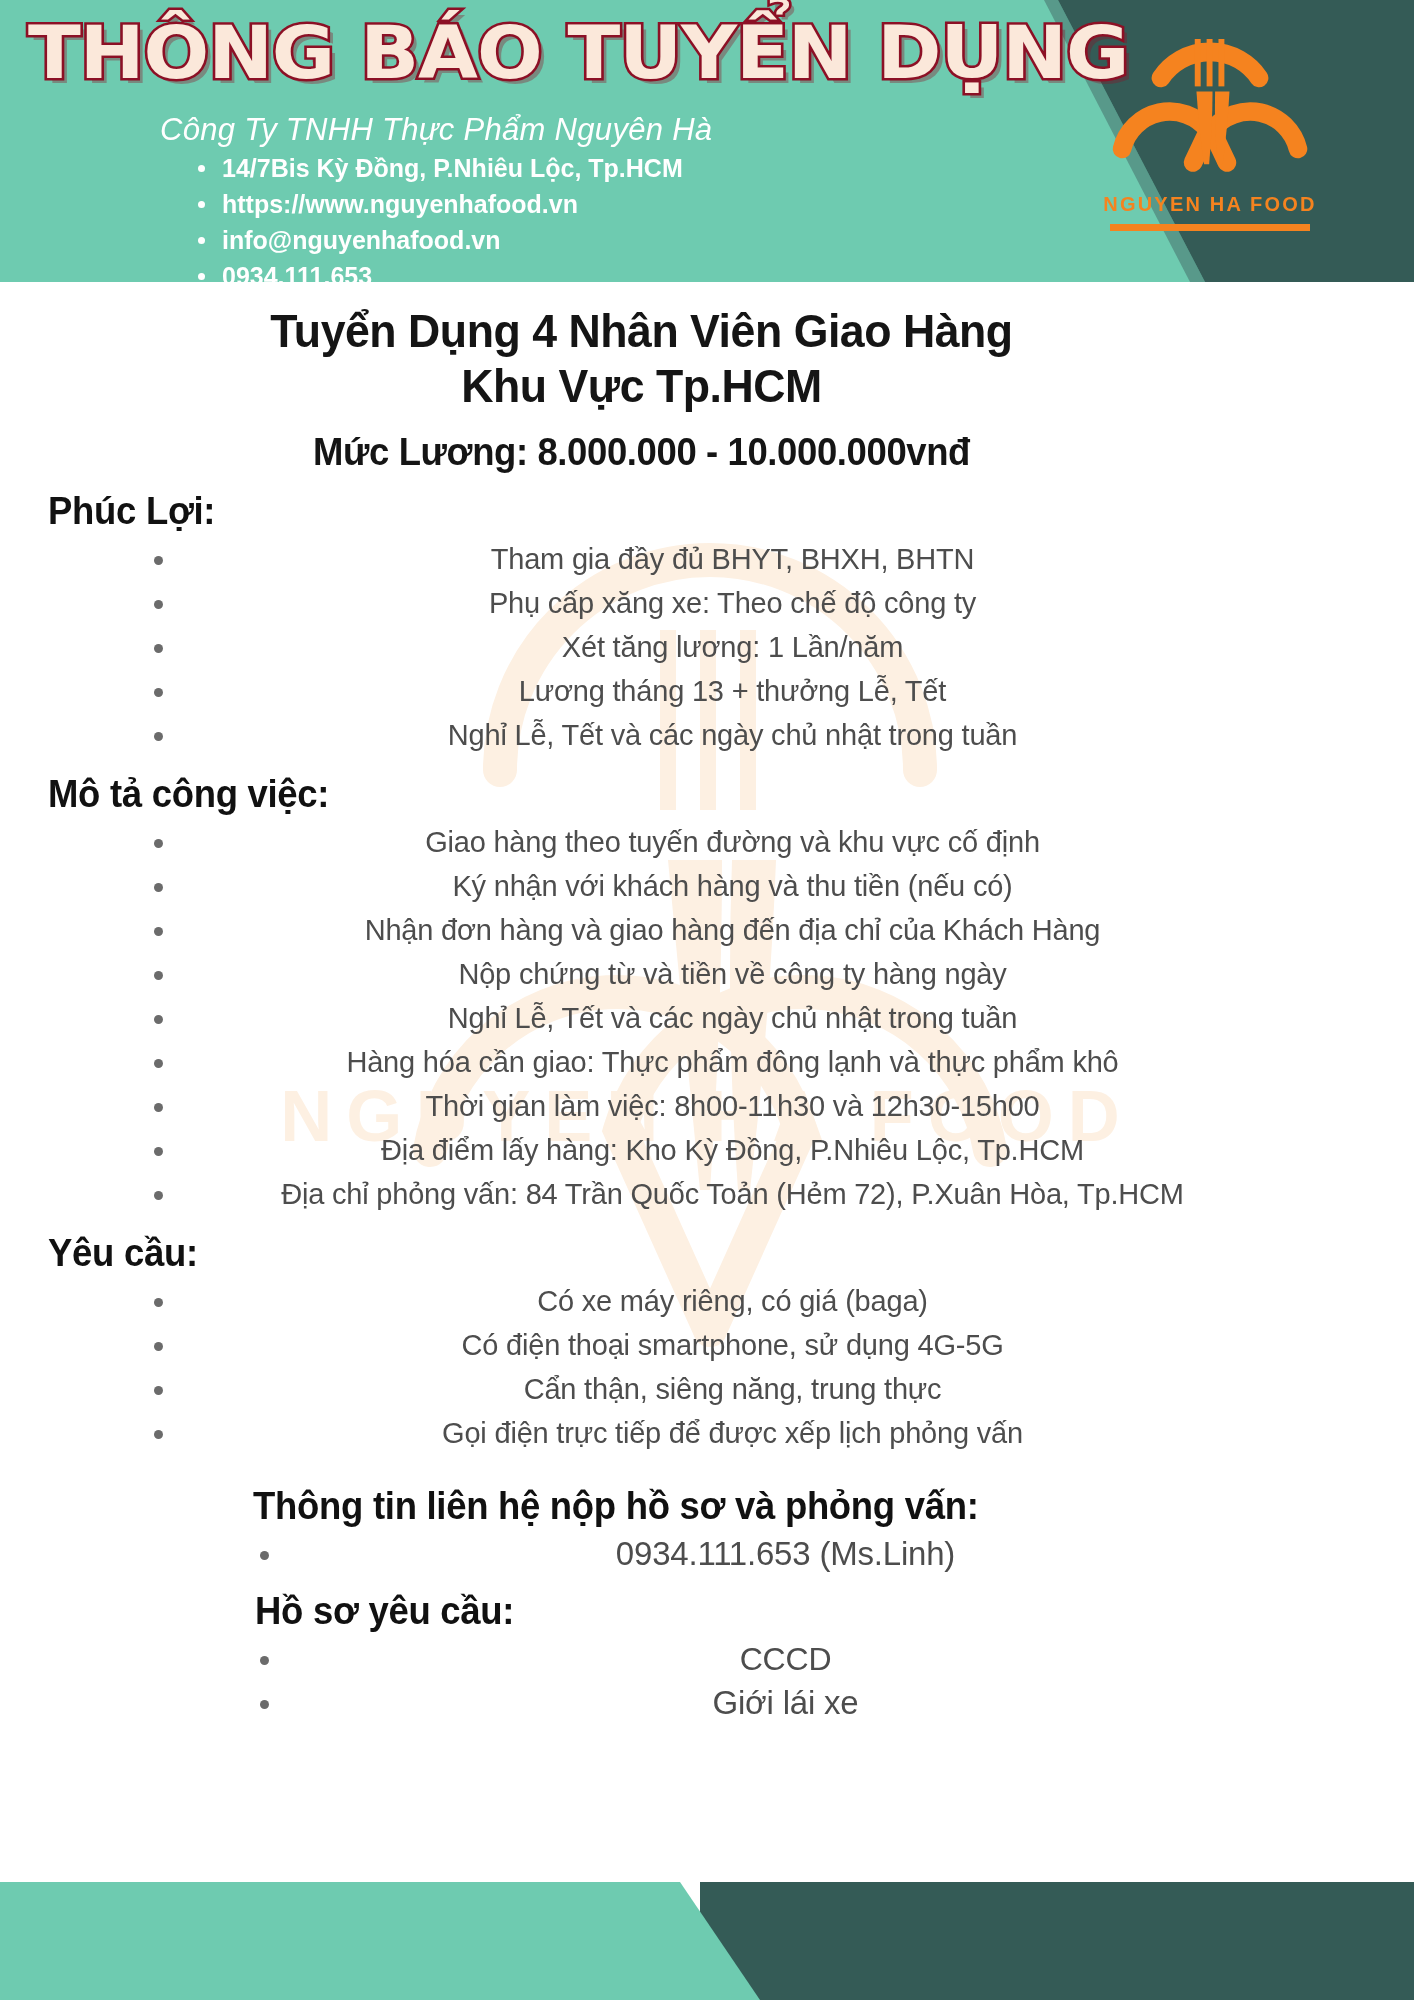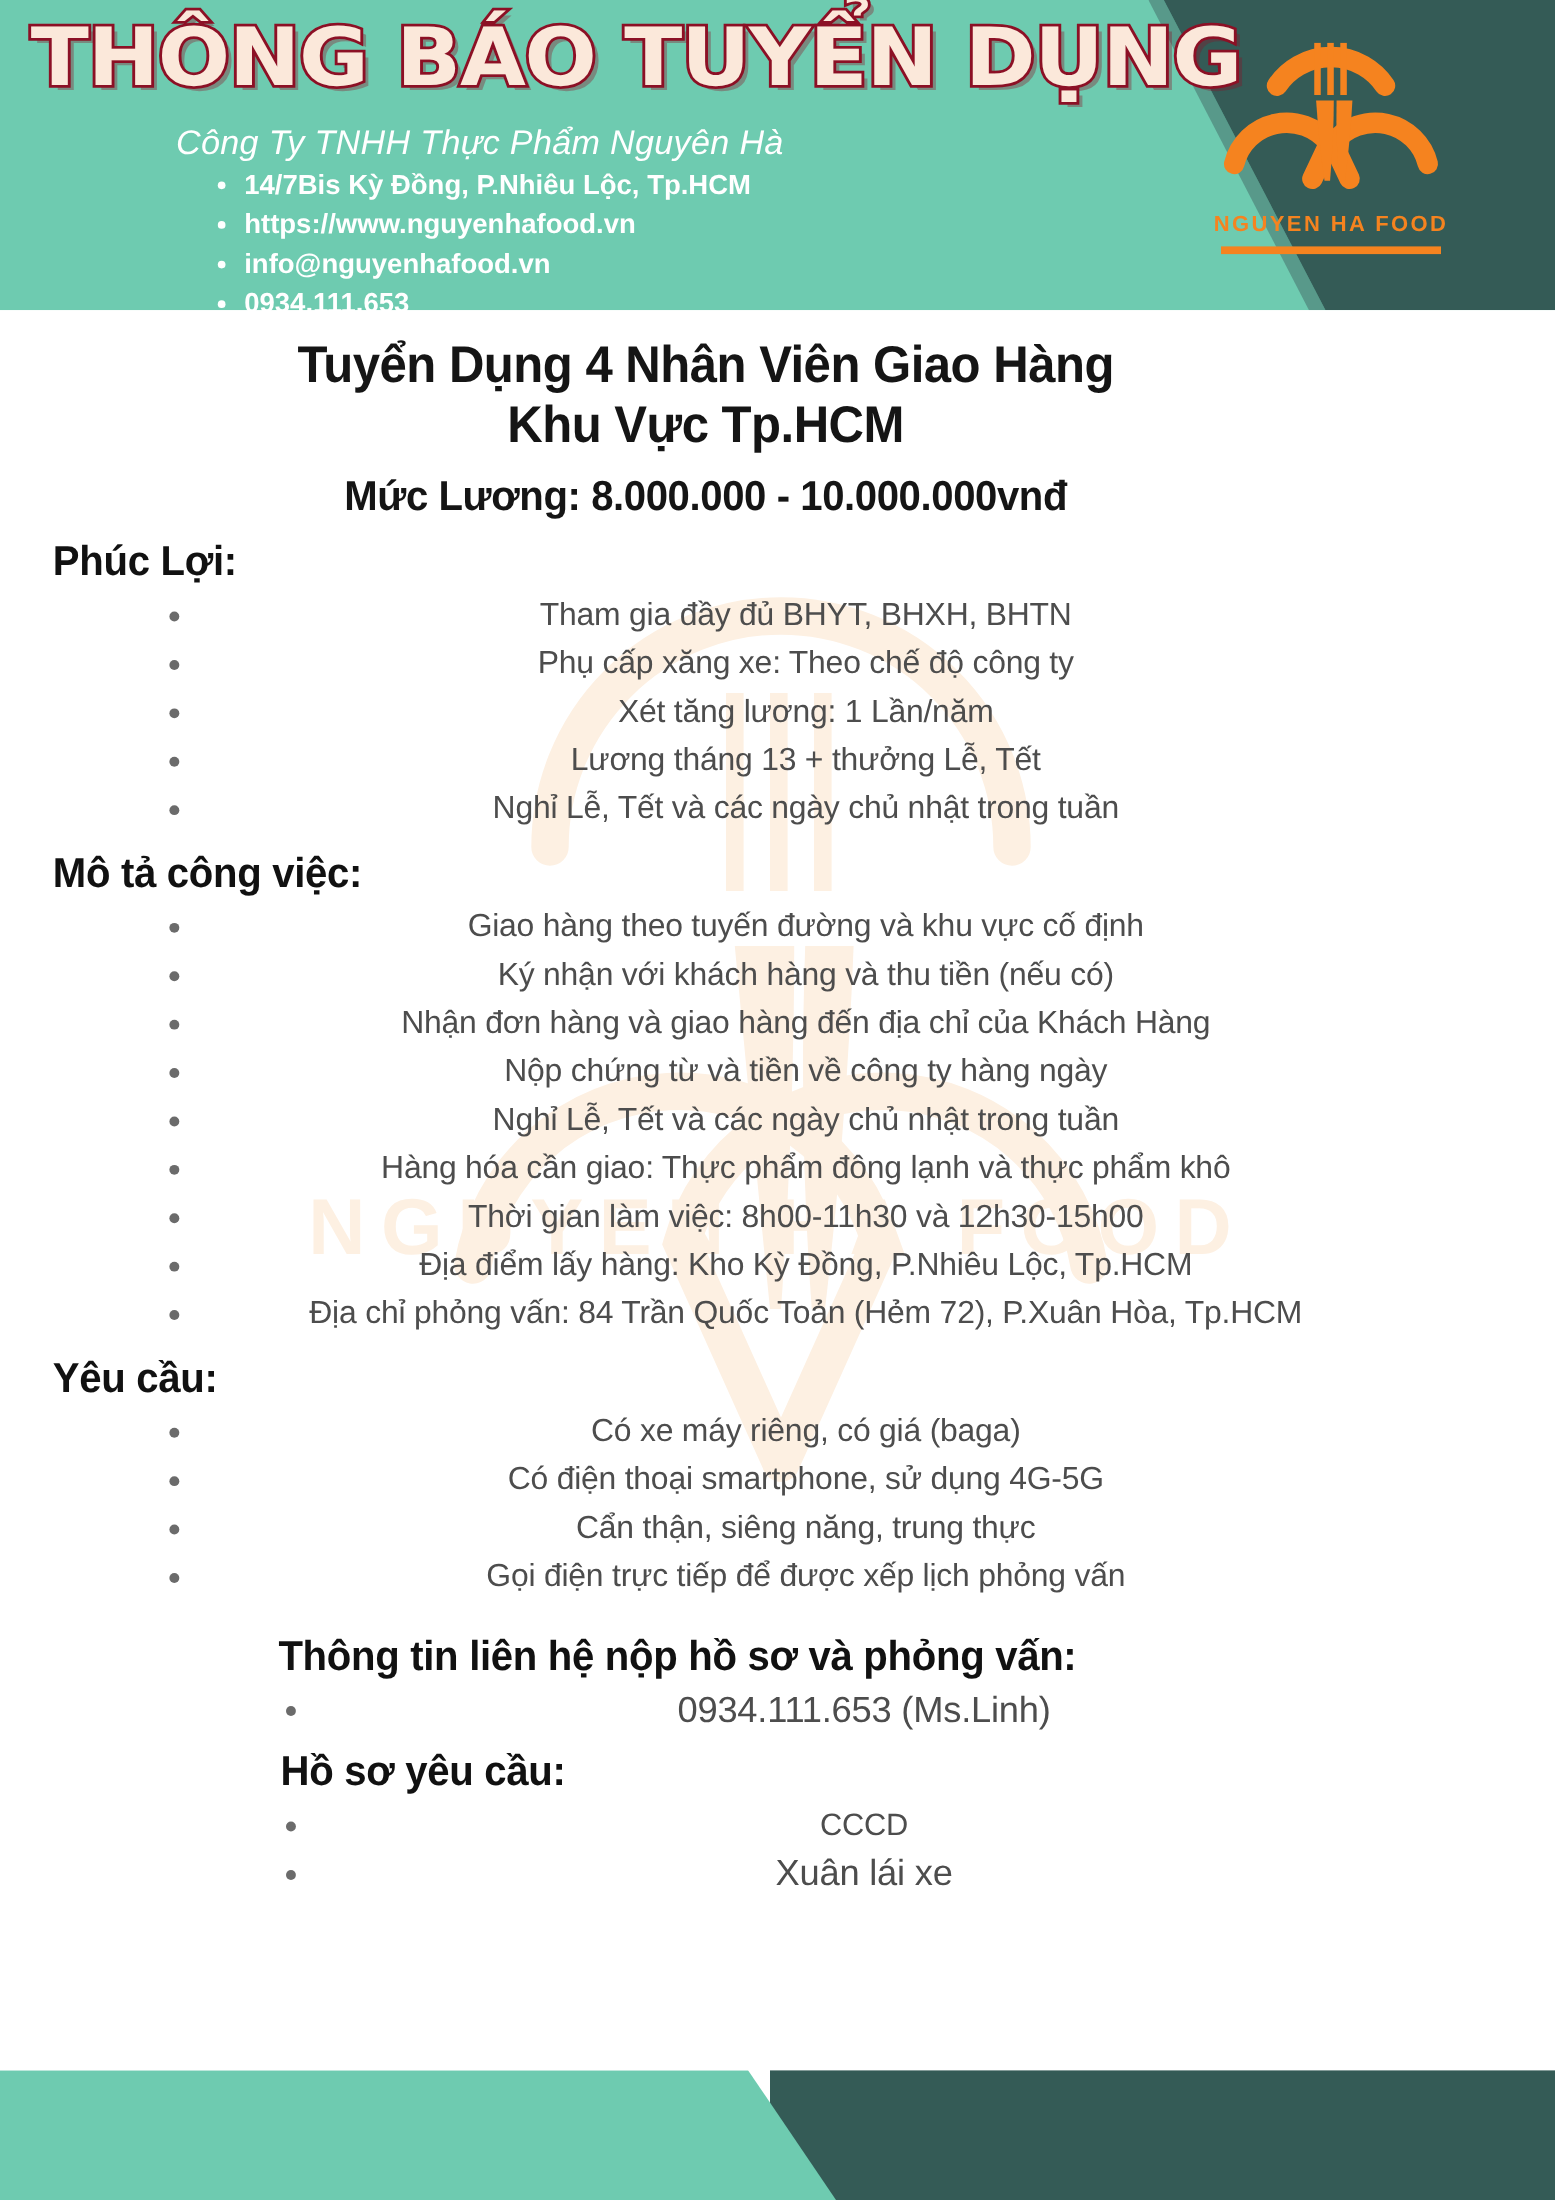--- a/index.html
+++ b/index.html
@@ -320,22 +320,22 @@
     <li>Gọi điện trực tiếp để được xếp lịch phỏng vấn</li>
   </ul>
 
   <div class="sec-head indent-contact" style="margin-top:30px;">Thông tin liên hệ nộp hồ sơ và phỏng vấn:</div>
   <ul class="blist deeper">
     <li style="font-size:33px;">0934.111.653 (Ms.Linh)</li>
   </ul>
 
   <div class="sec-head indent-docs" style="margin-top:14px;">Hồ sơ yêu cầu:</div>
   <ul class="blist docs">
-    <li style="font-size:28px;">CCCD</li>
-    <li style="font-size:33px;">Xuân lái xe</li>
+    <li style="font-size:32px;">CCCD</li>
+    <li style="font-size:33px;">Giới lái xe</li>
   </ul>
 
 </div>
 
 <div id="footer">
   <div id="footer-dark"></div>
   <div id="footer-teal"></div>
 </div>
 
 </body></html>

